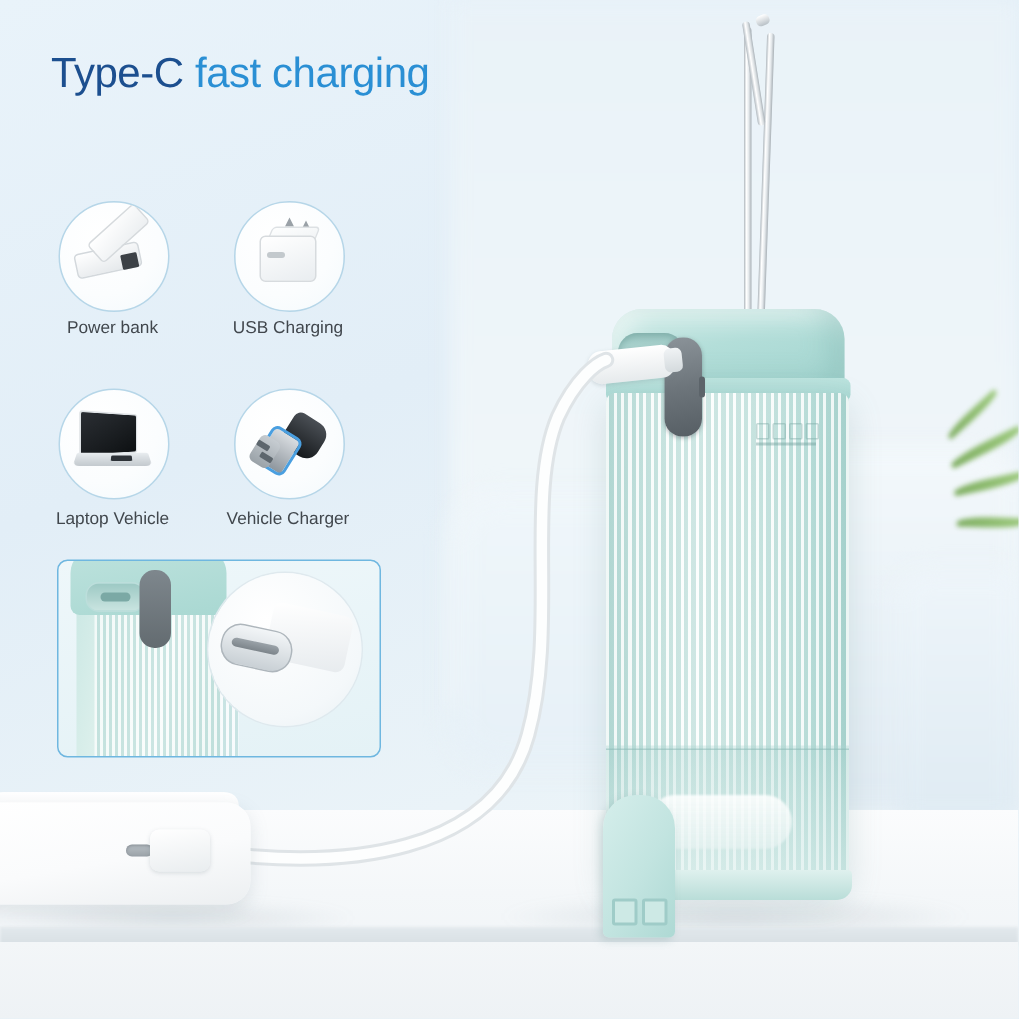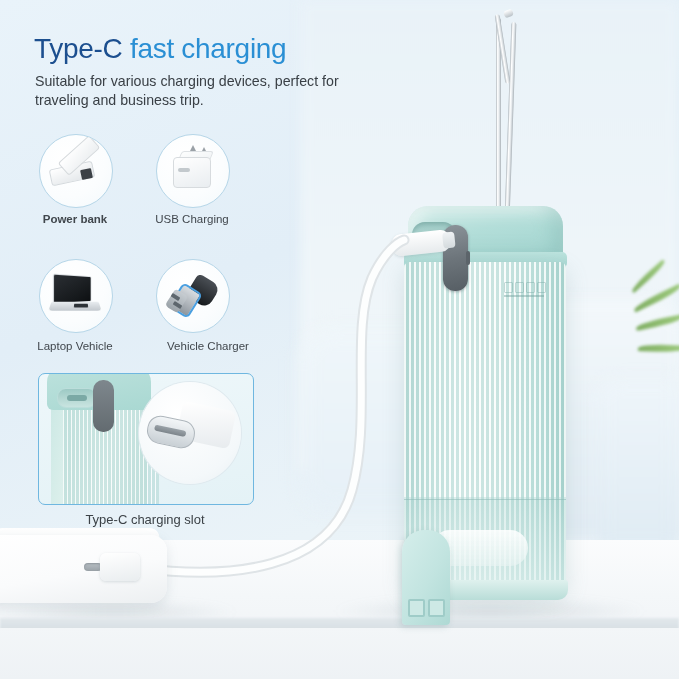--- a/index.html
+++ b/index.html
@@ -360,28 +360,27 @@
 
   <div class="counter"></div>
   <div class="counter-shadow"></div>
   <div class="pb-shadow"></div>
   <div class="counter-edge"></div>
   <div class="counter-front"></div>
 
   <div class="title">
     <span class="dk">Type-C </span><span class="lt">fast charging</span>
   </div>
-  <div class="subtitle">Suitable for various charging devices, perfect for traveling and business trip.</div>
 
   <div class="circle" style="left:39px;top:134px;">
     <div class="pb-a"></div>
     <div class="pb-dk"></div>
     <div class="pb-b"></div>
   </div>
-  <div class="caption" style="left:19px;top:213px;width:112px;font-weight:bold;">Power bank</div>
+  <div class="caption" style="left:19px;top:213px;width:112px;">Power bank</div>
 
   <div class="circle" style="left:156px;top:134px;">
     <div class="uc-pin" style="left:33px;top:10px;"></div>
     <div class="uc-pin" style="left:44px;top:12px;"></div>
     <div class="uc-top"></div>
     <div class="uc-body"></div>
     <div class="uc-port"></div>
   </div>
   <div class="caption" style="left:136px;top:213px;width:112px;">USB Charging</div>
 
@@ -392,21 +391,21 @@
   </div>
   <div class="caption" style="left:19px;top:340px;width:112px;">Laptop Vehicle</div>
 
   <div class="circle" style="left:156px;top:259px;">
     <div class="vc-black"></div>
     <div class="vc-ring"></div>
     <div class="vc-face"></div>
     <div class="vc-usb" style="left:14px;top:35px;"></div>
     <div class="vc-usb" style="left:16px;top:43px;"></div>
   </div>
-  <div class="caption" style="left:152px;top:340px;width:112px;">Vehicle Charger</div>
+  <div class="caption" style="left:136px;top:340px;width:112px;">Vehicle Charger</div>
 
   <div class="inset">
     <div class="ins-pins">
       <i style="left:0px;"></i>
         <i style="left:10px;"></i>
       <i style="left:20px;"></i>
         <i style="left:30px;"></i>
         <i style="left:40px;"></i>
     </div>
     <div class="ins-dev">
@@ -414,21 +413,20 @@
     </div>
     <div class="ins-cap"></div>
     <div class="ins-slot"></div>
     <div class="ins-flap"></div>
 
     <div class="ins-mag">
       <div class="usbc-shell"></div>
       <div class="usbc-tip"></div>
     </div>
   </div>
-  <div class="inset-caption">Type-C charging slot</div>
 
   <div class="nozzles">
     <div class="nz" style="left:18px;height:200px;"></div>
     <div class="nz" style="left:30px;height:196px;transform:rotate(2deg);"></div>
     <div class="nz-tip" style="left:22px;top:6px;transform:rotate(-9deg);"></div>
     <div class="nz-head" style="left:26px;top:2px;transform:rotate(-22deg);"></div>
   </div>
 
   <div class="cap"></div>
   <div class="handle-notch"></div>

